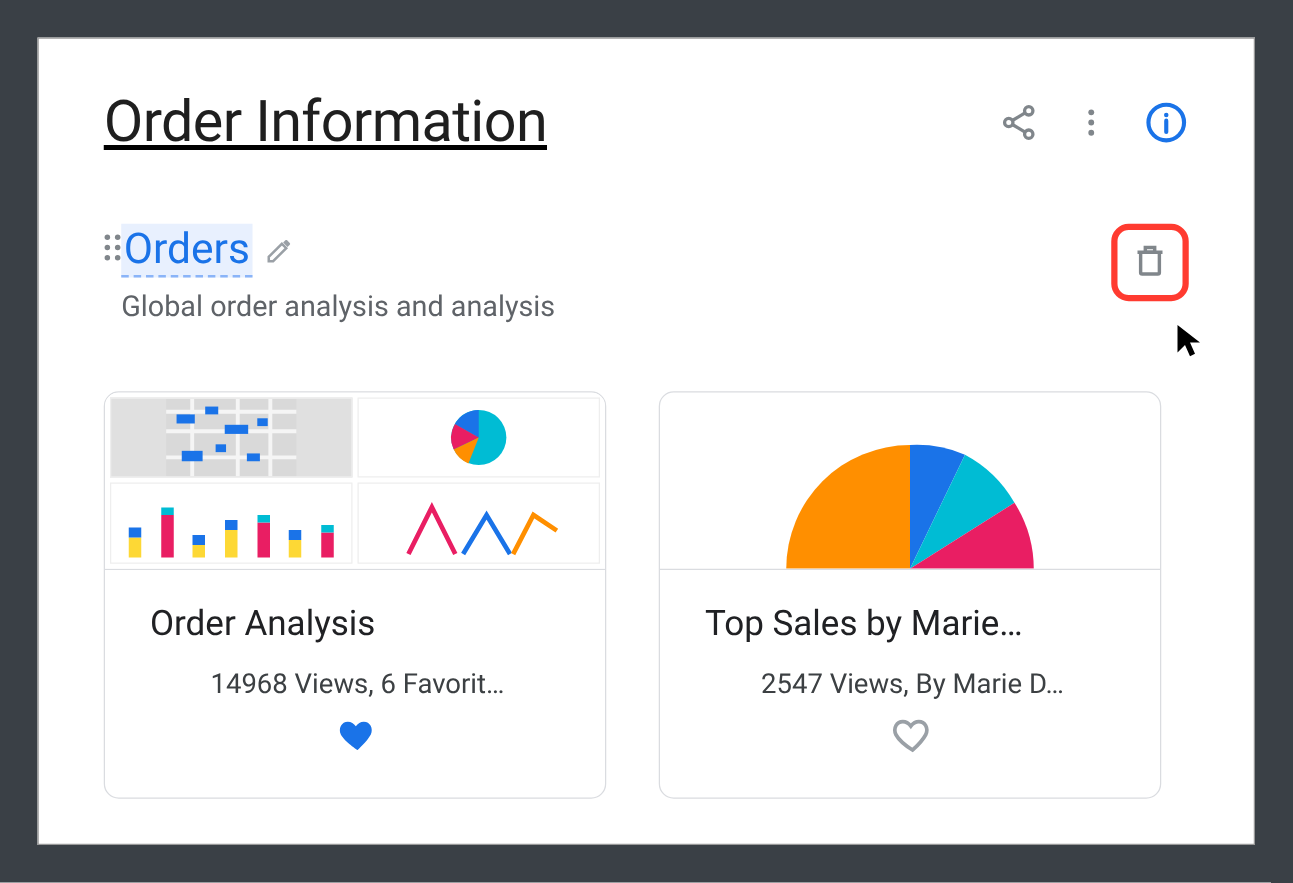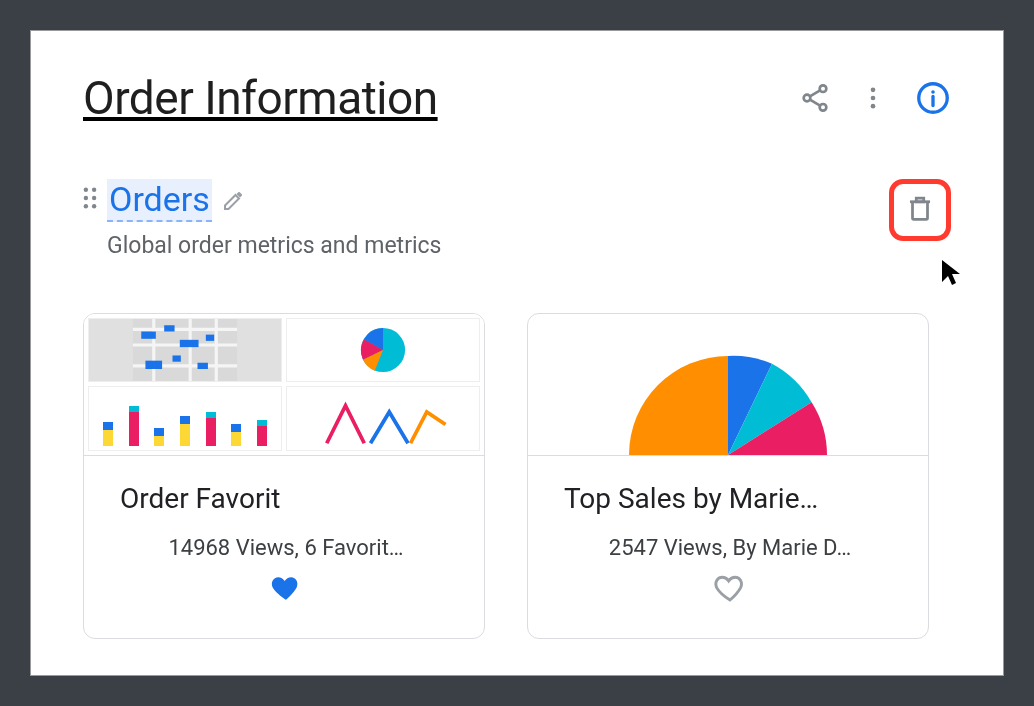--- a/index.html
+++ b/index.html
@@ -47,21 +47,20 @@
   .section-head-row {
     display: flex;
     align-items: flex-start;
     justify-content: space-between;
     margin-bottom: 54px;
     position: relative;
   }
   .section-head-left {
     display: flex;
     align-items: flex-start;
-    gap: 10px;
   }
   .drag-handle {
     margin-top: 8px;
     cursor: grab;
   }
   .section-name-wrap {
     display: flex;
     flex-direction: column;
   }
   .section-title-line {
@@ -216,21 +215,21 @@
       <div class="section-name-wrap">
         <div class="section-title-line">
           <span class="section-title">Orders</span>
           <span class="icon-btn">
             <svg width="24" height="24" viewBox="0 0 24 24" fill="none" stroke="#9aa0a6" stroke-width="2">
               <path d="M3 17.5V21h3.5L17 10.5 13.5 7 3 17.5z"></path>
               <path d="M14.5 6l3.5 3.5 1.8-1.8c.4-.4.4-1 0-1.4l-2.1-2.1c-.4-.4-1-.4-1.4 0L14.5 6z" fill="#9aa0a6" stroke="none"></path>
             </svg>
           </span>
         </div>
-        <div class="section-sub">Global order metrics and metrics</div>
+        <div class="section-sub">Global order analysis and analysis</div>
       </div>
     </div>
     <div class="delete-highlight">
       <span>
         <svg width="30" height="30" viewBox="0 0 24 24" fill="none" stroke="#80868b" stroke-width="2.2">
           <path d="M4 7h16"></path>
             <path d="M9 4h6v3H9z"></path>
             <path d="M6 7v13a1 1 0 001 1h10a1 1 0 001-1V7"></path>
         </svg>
       </span>
@@ -281,21 +280,21 @@
           <div class="tile line-tile">
             <svg viewBox="0 0 100 50">
               <polyline points="5,45 20,15 35,45" fill="none" stroke="#e91e63" stroke-width="3"></polyline>
               <polyline points="40,45 55,20 70,45" fill="none" stroke="#1a73e8" stroke-width="3"></polyline>
               <polyline points="72,45 85,20 100,30" fill="none" stroke="#ff8f00" stroke-width="3"></polyline>
             </svg>
           </div>
         </div>
       </div>
       <div class="card-body">
-        <div class="card-title">Order Favorit</div>
+        <div class="card-title">Order Analysis</div>
         <div class="card-meta-row">
           <div class="card-meta">14968 Views, 6 Favorit…</div>
           <span>
             <svg width="32" height="32" viewBox="0 0 24 24" fill="#1a73e8">
               <path d="M12 21s-7.5-4.7-10-9.3C.3 7.9 2.5 4 6.2 4c2 0 3.6 1.1 4.8 2.7C12.2 5.1 13.8 4 15.8 4 19.5 4 21.7 7.9 20 11.7 17.5 16.3 12 21 12 21z"></path>
             </svg>
           </span>
         </div>
       </div>
     </div>

